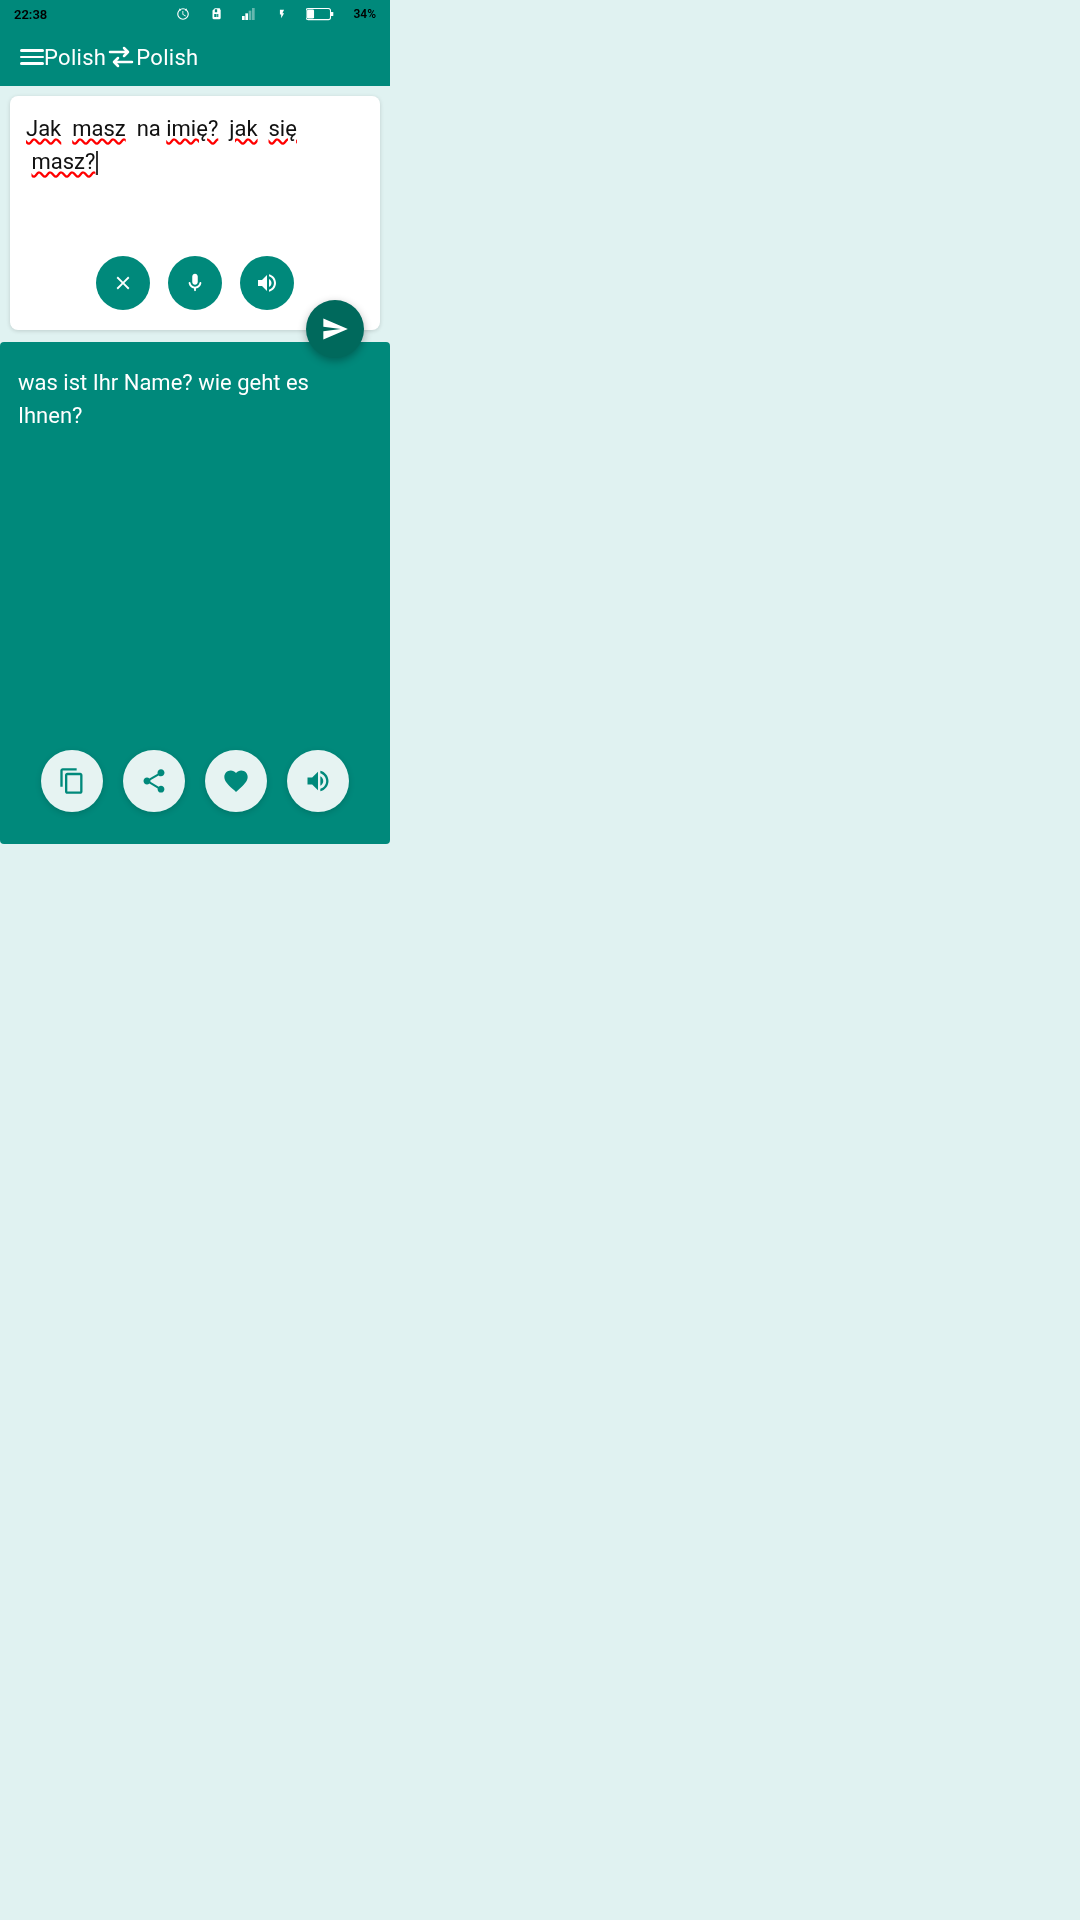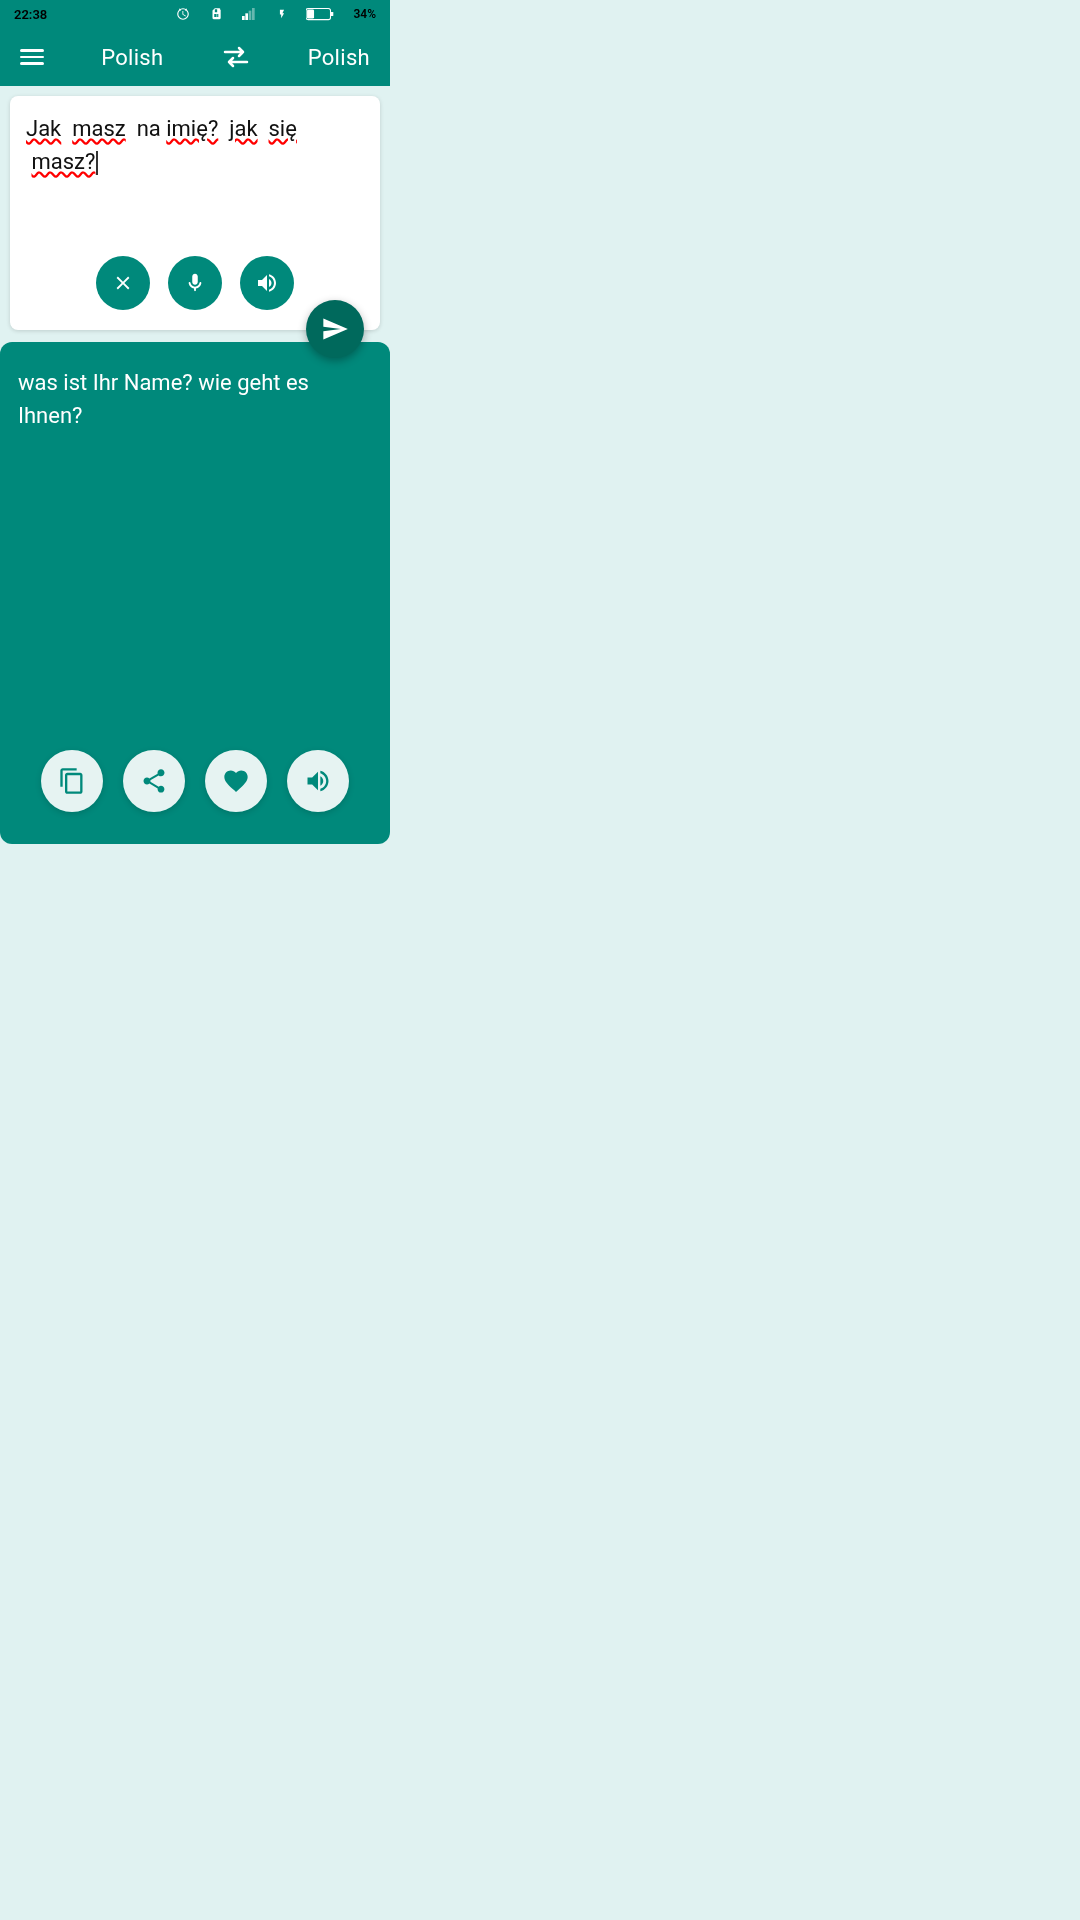--- a/index.html
+++ b/index.html
@@ -32,21 +32,20 @@
       gap: 19px;
       font-size: 12px;
     }
 
     
     .navbar {
       background: #00897b;
       color: white;
       display: flex;
       align-items: center;
-      justify-content: space-between;
       padding: 0 20px;
       height: 58px;
     }
     .navbar-menu {
       font-size: 22px;
       cursor: pointer;
       line-height: 1;
       display: flex;
       flex-direction: column;
       gap: 4px;
@@ -158,21 +157,21 @@
     }
 
     
     .output-section {
       background: #00897b;
       margin: 0;
       flex: 1;
       position: relative;
       padding: 24px 18px 16px 18px;
       margin-top: 12px;
-      border-radius: 12px;
+      border-radius: 4px;
       display: flex;
       flex-direction: column;
       justify-content: space-between;
     }
 
     .output-text {
       font-size: 22px;
       color: white;
       line-height: 1.5;
       word-break: break-word;

